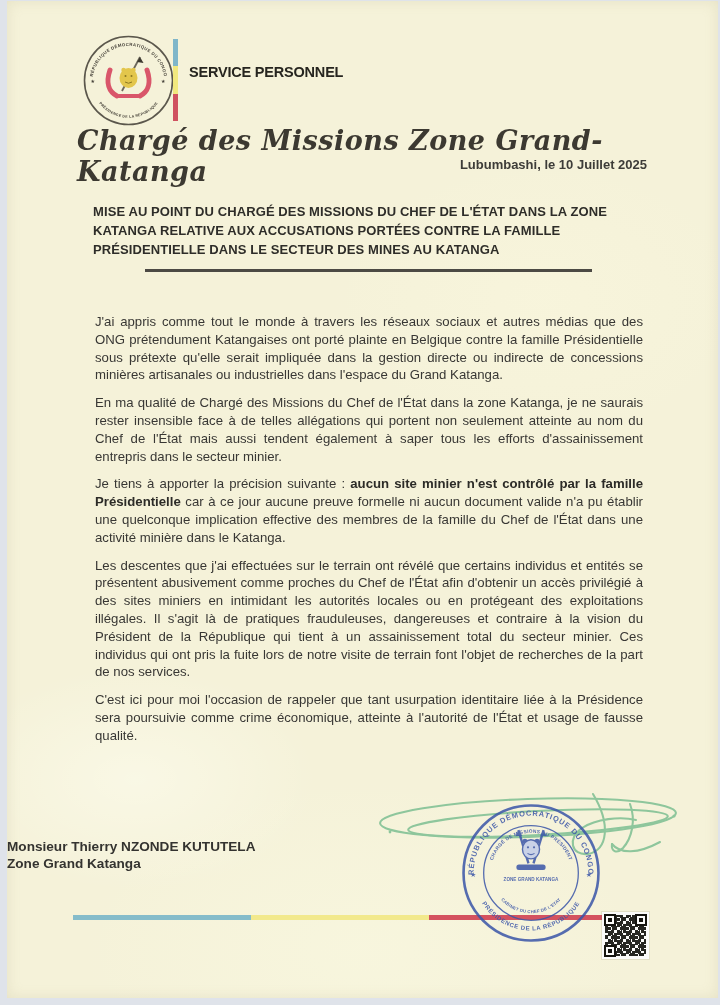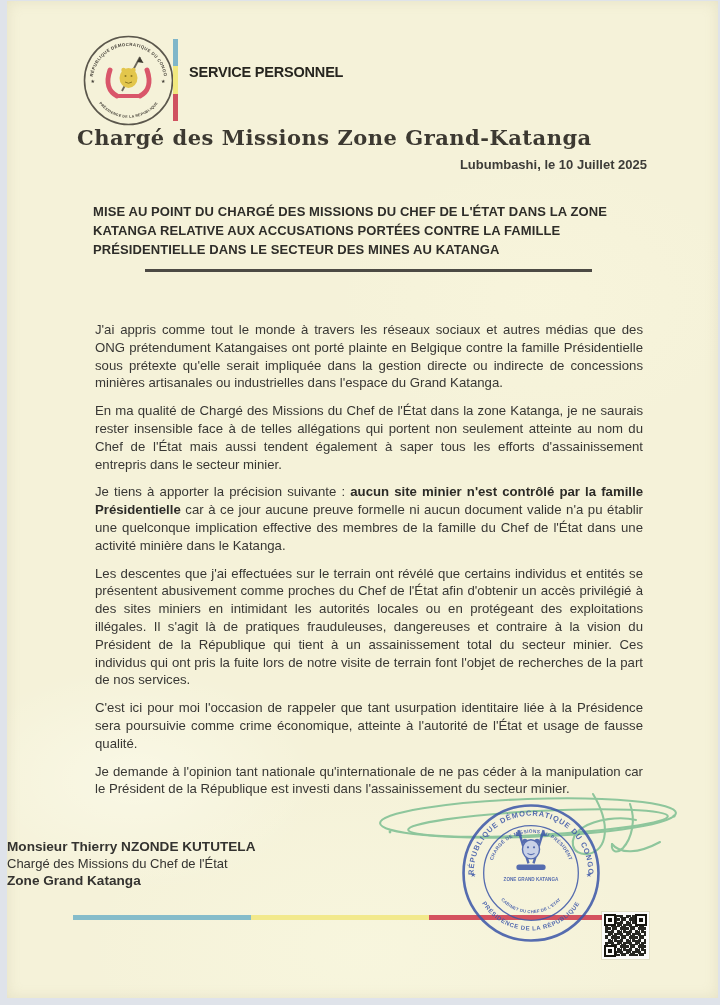--- a/index.html
+++ b/index.html
@@ -17,28 +17,28 @@
       radial-gradient(ellipse 400px 240px at 50% 95%, rgba(249,248,224,.6), transparent 70%),
       #f5f2d9;
     box-shadow:inset 0 0 14px rgba(160,150,110,.18);
   }
   
   .seal{position:absolute;left:75px;top:33px;width:93px;height:93px;}
   .flagstripe{position:absolute;left:166px;top:38px;width:5px;height:82px;display:flex;flex-direction:column;}
   .flagstripe span{flex:1;}
   .dept{position:absolute;left:182px;top:34px;font-size:12.5px;font-weight:700;color:#a8a294;letter-spacing:.2px;}
   .service{position:absolute;left:182px;top:62px;font-size:14.5px;font-weight:700;color:#26251f;letter-spacing:-.2px;transform:scaleY(1.06);transform-origin:left top;}
-  .scriptline{position:absolute;left:70px;top:124px;font-family:"DejaVu Serif",serif;font-weight:700;font-size:21px;color:#3c3931;letter-spacing:.5px;}
+  .scriptline{position:absolute;left:70px;top:124px;font-family:"DejaVu Serif",serif;font-style:italic;font-weight:700;font-size:27px;color:#3c3931;letter-spacing:.5px;}
   .dateline{position:absolute;right:71px;top:156px;font-size:13px;font-weight:700;color:#3d3c38;}
   
   .title{position:absolute;left:86px;top:201px;width:538px;text-align:left;font-size:13px;font-weight:700;color:#2e2d29;line-height:19px;letter-spacing:.1px;}
   .title-rule{position:absolute;left:138px;top:268px;width:447px;height:2.5px;background:#4c4a44;}
   
   .bodytext{position:absolute;left:88px;top:312px;width:548px;font-size:13.2px;line-height:17.8px;color:#383734;text-align:justify;}
-  .bodytext p{margin:8px 0 10px 0;}
+  .bodytext p{margin:0 0 10px 0;}
   .bodytext b{color:#2c2b27;}
   
   .sigblock{position:absolute;left:0;top:838px;width:100%;text-align:left;color:#343330;}
   .sig-name{font-size:13.6px;font-weight:700;}
   .sig-role{font-size:13px;margin-top:2px;}
   .sig-zone{font-size:13.6px;font-weight:700;margin-top:2px;}
   .greensig{position:absolute;left:361px;top:781px;width:330px;height:95px;}
   .stamp{position:absolute;left:451px;top:799px;width:146px;height:146px;}
   
   .tricolor{position:absolute;left:66px;top:914px;width:534px;height:5px;display:flex;}
@@ -99,38 +99,36 @@
 
   <div class="title">MISE AU POINT DU CHARGÉ DES MISSIONS DU CHEF DE L'ÉTAT DANS LA ZONE KATANGA RELATIVE AUX ACCUSATIONS PORTÉES CONTRE LA FAMILLE PRÉSIDENTIELLE DANS LE SECTEUR DES MINES AU KATANGA</div>
   <div class="title-rule"></div>
 
   <div class="bodytext">
     <p>J'ai appris comme tout le monde à travers les réseaux sociaux et autres médias que des ONG prétendument Katangaises ont porté plainte en Belgique contre la famille Présidentielle sous prétexte qu'elle serait impliquée dans la gestion directe ou indirecte de concessions minières artisanales ou industrielles dans l'espace du Grand Katanga.</p>
     <p>En ma qualité de Chargé des Missions du Chef de l'État dans la zone Katanga, je ne saurais rester insensible face à de telles allégations qui portent non seulement atteinte au nom du Chef de l'État mais aussi tendent également à saper tous les efforts d'assainissement entrepris dans le secteur minier.</p>
     <p><span>Je tiens à apporter la précision suivante : </span><b>aucun site minier n'est contrôlé par la famille Présidentielle</b><span> car à ce jour aucune preuve formelle ni aucun document valide n'a pu établir une quelconque implication effective des membres de la famille du Chef de l'État dans une activité minière dans le Katanga.</span></p>
     <p>Les descentes que j'ai effectuées sur le terrain ont révélé que certains individus et entités se présentent abusivement comme proches du Chef de l'État afin d'obtenir un accès privilégié à des sites miniers en intimidant les autorités locales ou en protégeant des exploitations illégales.  Il s'agit là de pratiques frauduleuses, dangereuses et contraire à la vision du Président de la République qui tient à un assainissement total du secteur minier. Ces individus qui ont pris la fuite lors de notre visite de terrain font l'objet de recherches de la part de nos services.</p>
     <p>C'est ici pour moi l'occasion de rappeler que tant usurpation identitaire liée à la Présidence sera poursuivie comme crime économique, atteinte à l'autorité de l'État et usage de fausse qualité.</p>
-    <p>Je demande à l'opinion tant nationale qu'internationale de ne pas céder à la manipulation car le Président de la République est investi dans l'assainissement du secteur minier.</p>
   </div>
 
   <svg class="greensig" viewBox="0 0 330 95">
     <g stroke="#7dbf92" stroke-width="2.1" fill="none" opacity=".85" stroke-linecap="round">
       <ellipse cx="160" cy="36" rx="148" ry="19" transform="rotate(-2 160 36)"></ellipse>
       <ellipse cx="170" cy="41" rx="130" ry="12" transform="rotate(-3 170 41)"></ellipse>
       <path d="M225,12 C243,42 240,68 220,72 C203,74 199,56 214,46 C228,37 252,34 268,38"></path>
       <path d="M262,22 C268,38 264,56 255,66 C249,72 243,70 244,62"></path>
       <path d="M244,62 C252,72 270,72 292,60"></path>
       <circle cx="306" cy="34" r="1.6" fill="#7dbf92" stroke="none"></circle>
       <circle cx="22" cy="50" r="1.4" fill="#7dbf92" stroke="none"></circle>
     </g>
   </svg>
 
   <div class="sigblock">
     <div class="sig-name">Monsieur Thierry NZONDE KUTUTELA</div>
-    <div class="sig-role">Chargé des Missions du Chef de l'État</div>
     <div class="sig-zone">Zone Grand Katanga</div>
   </div>
 
   <div class="tricolor">
     <span style="background:#85bcca"></span>
     <span style="background:#f2e98c"></span>
     <span style="background:#d4525f"></span>
   </div>
 
   <svg class="stamp" viewBox="0 0 145 145">

